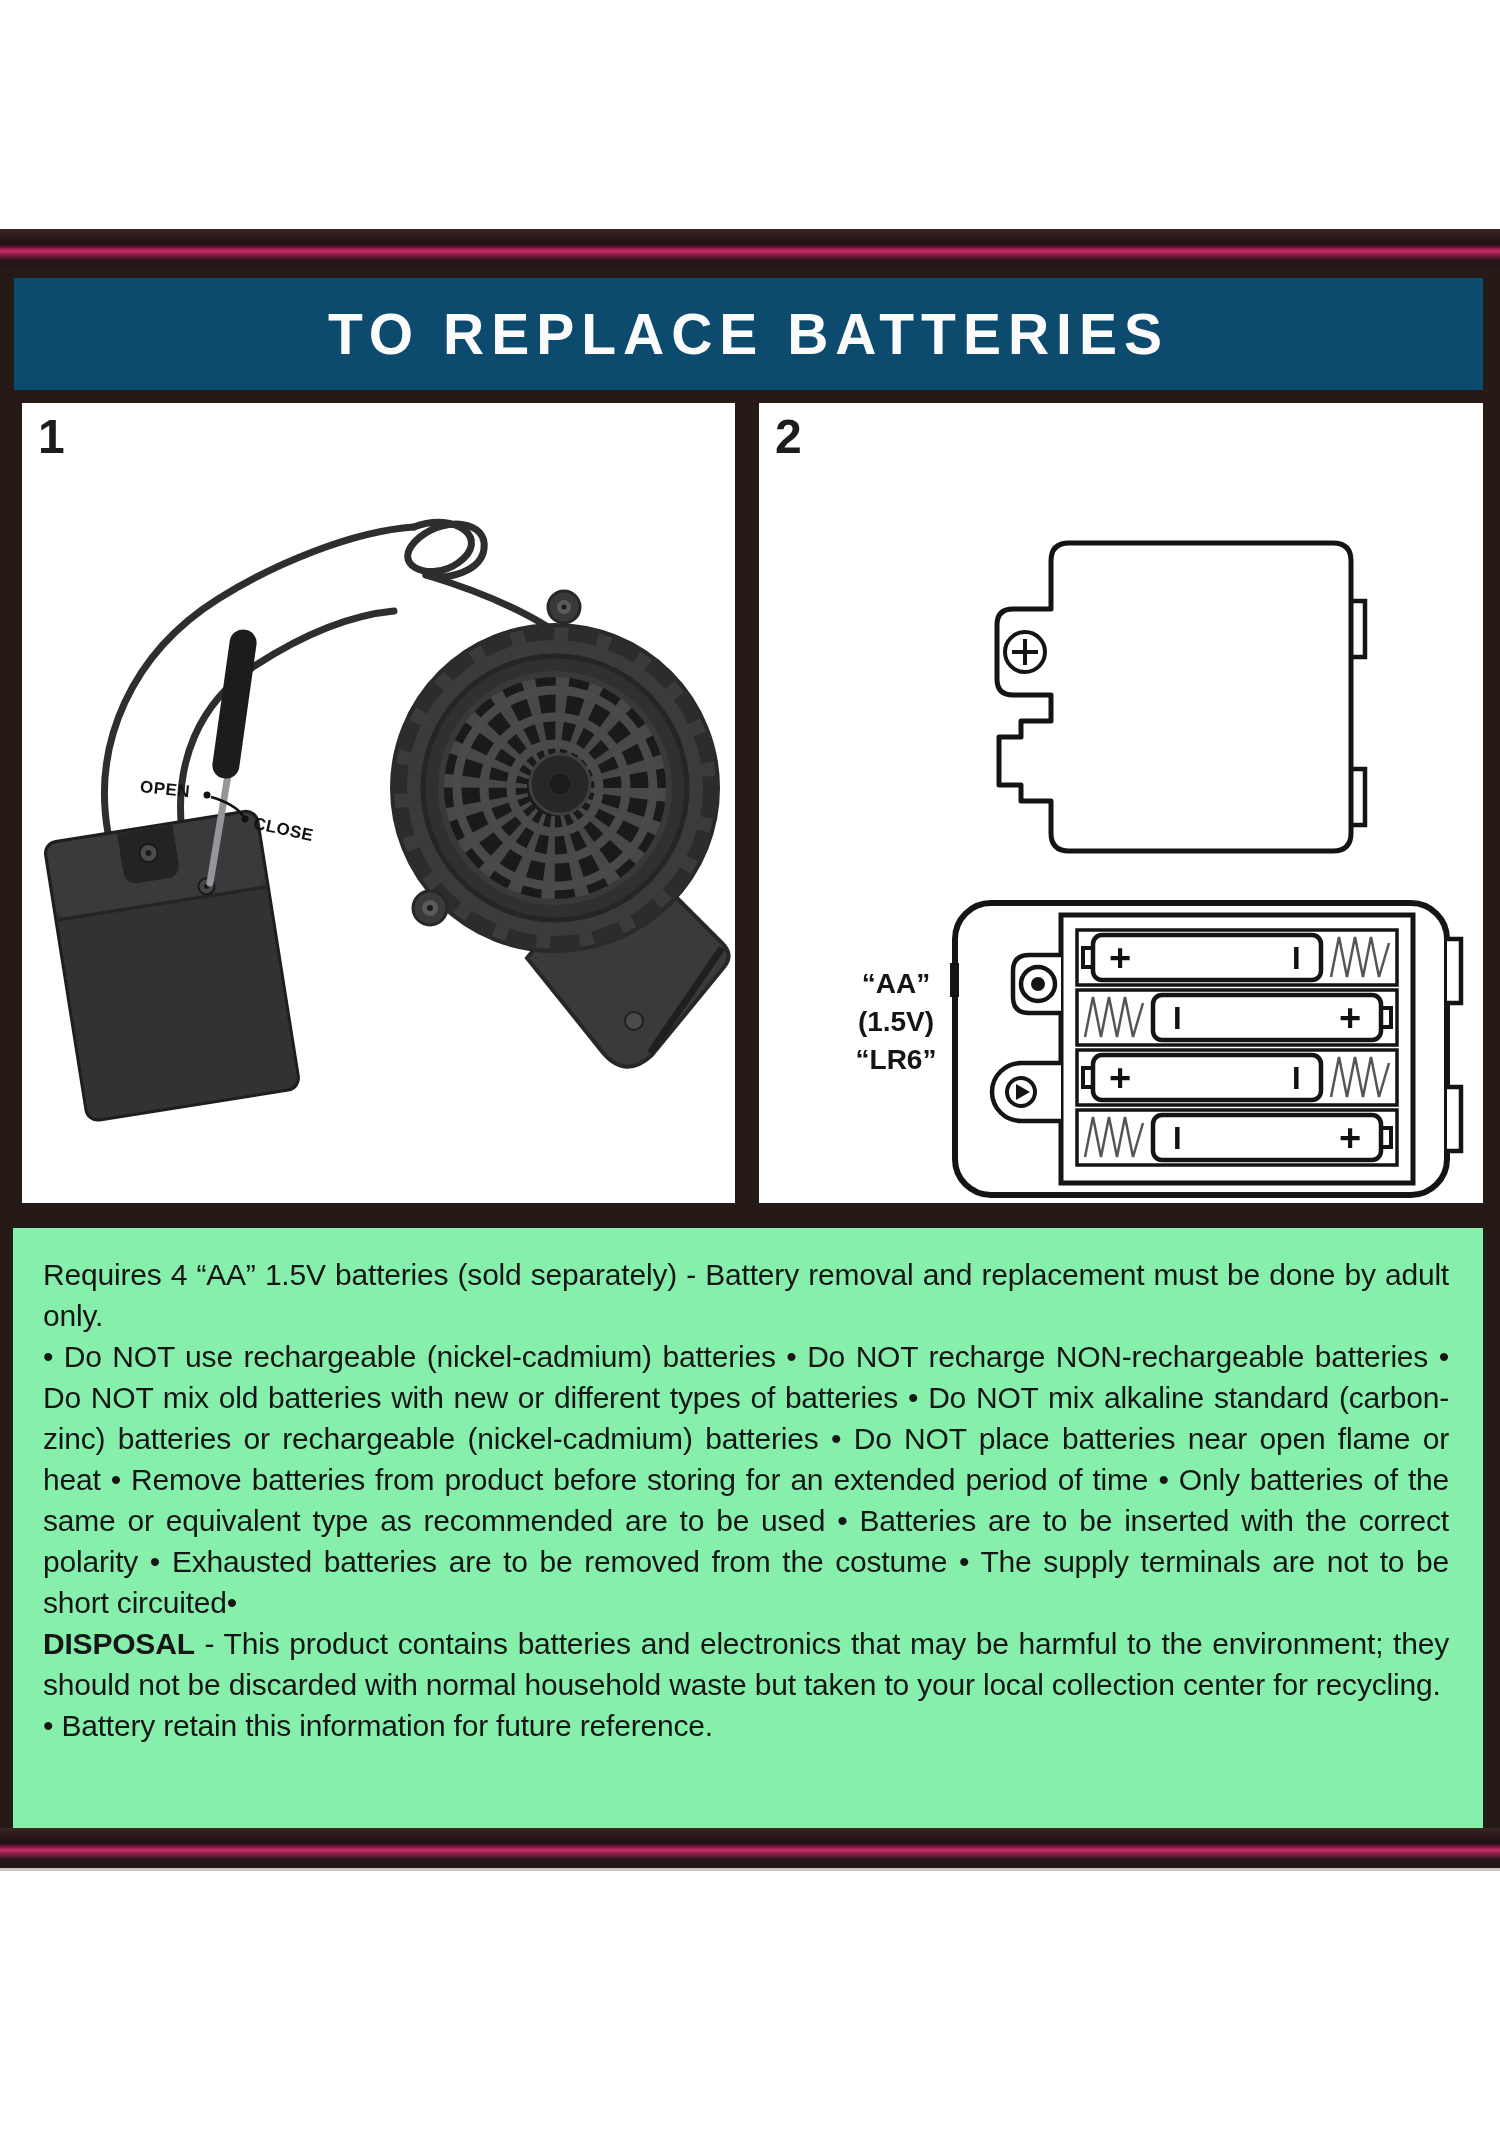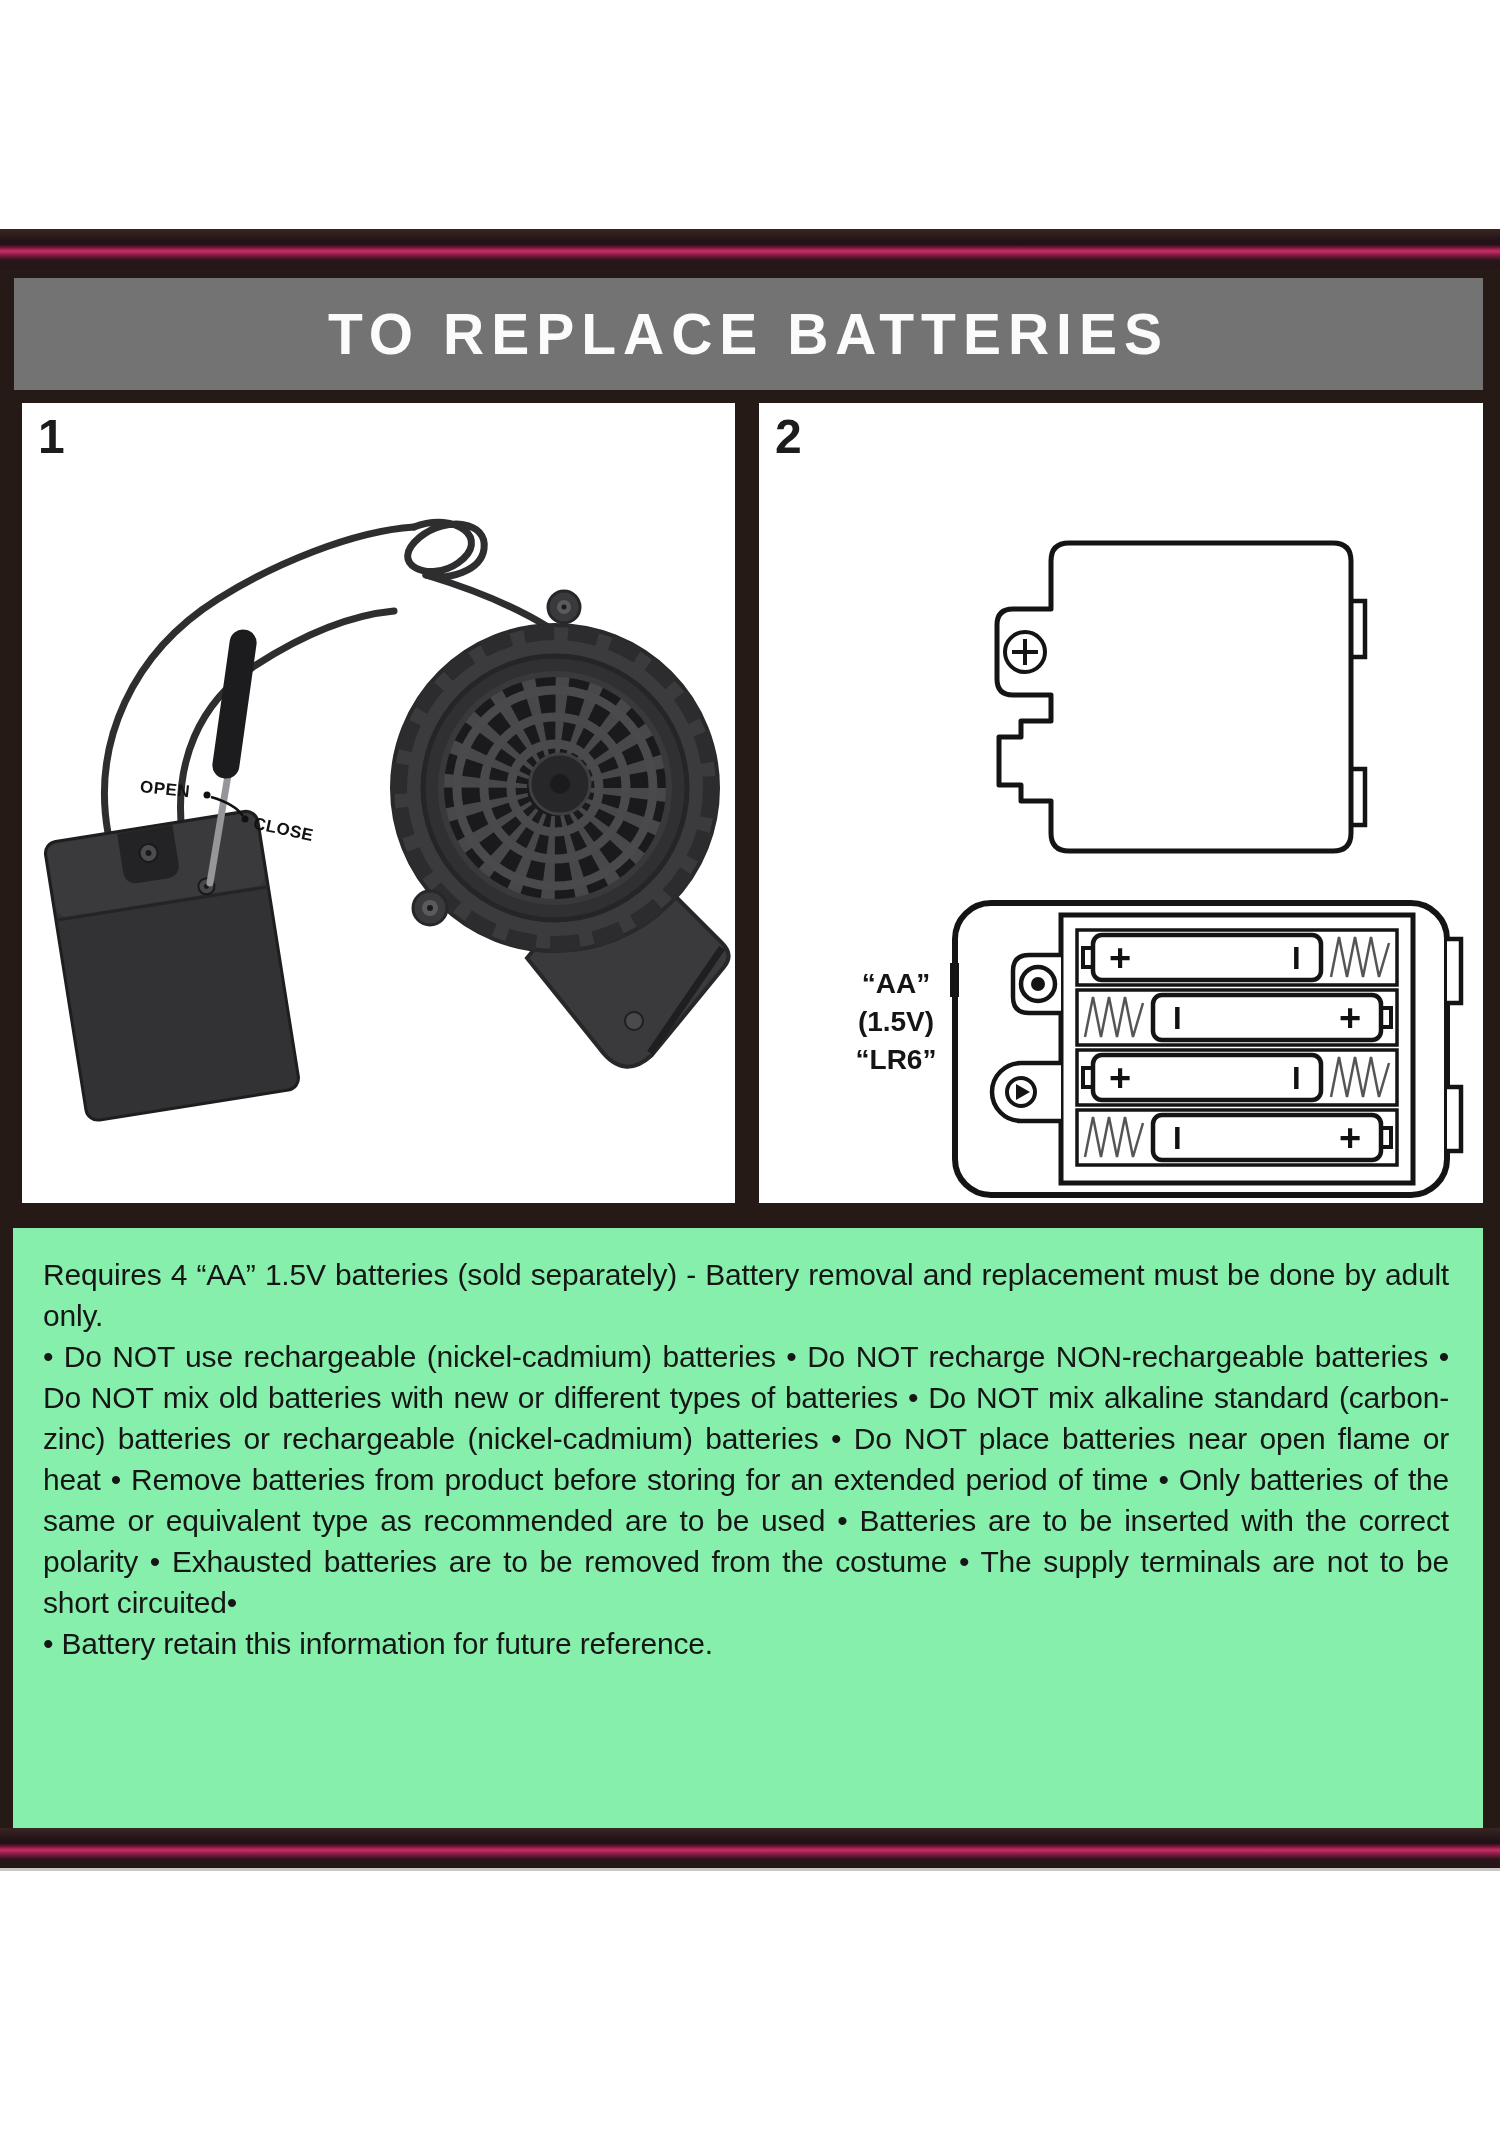--- a/index.html
+++ b/index.html
@@ -16,21 +16,21 @@
       #8c1c46 64%, #2a151b 78%, #241715 100%);
   }
   .band-top { top:229px; }
   .band-bottom { top:1828px; border-bottom:3px solid #c9c7c5; }
   .frame {
     position:absolute; left:0; top:269px; width:1500px; height:1559px;
     background:#261a16;
   }
   .title-bar {
     position:absolute; top:9px; left:14px; right:17px; height:112px;
-    background:#737373; display:flex; align-items:center; justify-content:center;
+    background:#0c4a6e; display:flex; align-items:center; justify-content:center;
   }
   .title-bar span {
     color:#fbfbfb; font-weight:bold; font-size:57px; letter-spacing:7px;
   }
   .panels {
     position:absolute; top:134px; left:22px; right:17px; height:800px;
     display:flex; gap:24px;
   }
   .panel { background:#ffffff; position:relative; height:100%; }
   .panel-1 { width:713px; flex:0 0 auto; }
@@ -219,18 +219,19 @@
               <text class="size-label" x="137" y="666">“LR6”</text>
             </g>
           </g>
         </svg>
       </div>
     </div>
 
     <div class="text-block">
       <p>Requires 4 “AA” 1.5V batteries (sold separately) - Battery removal and replacement must be done by adult only.</p>
       <p>• Do NOT use rechargeable (nickel-cadmium) batteries • Do NOT recharge NON-rechargeable batteries • Do NOT mix old batteries with new or different types of batteries • Do NOT mix alkaline standard (carbon-zinc) batteries or rechargeable (nickel-cadmium) batteries • Do NOT place batteries near open flame or heat • Remove batteries from product before storing for an extended period of time • Only batteries of the same or equivalent type as recommended are to be used • Batteries are to be inserted with the correct polarity • Exhausted batteries are to be removed from the costume • The supply terminals are not to be short circuited•</p>
+      <p><b>DISPOSAL</b><span> - This product contains batteries and electronics that may be harmful to the environment; they should not be discarded with normal household waste but taken to your local collection center for recycling.</span></p>
       <p class="no-justify">• Battery retain this information for future reference.</p>
     </div>
   </div>
 
   <div class="band band-bottom"></div>
 </div>
 
 </body></html>

